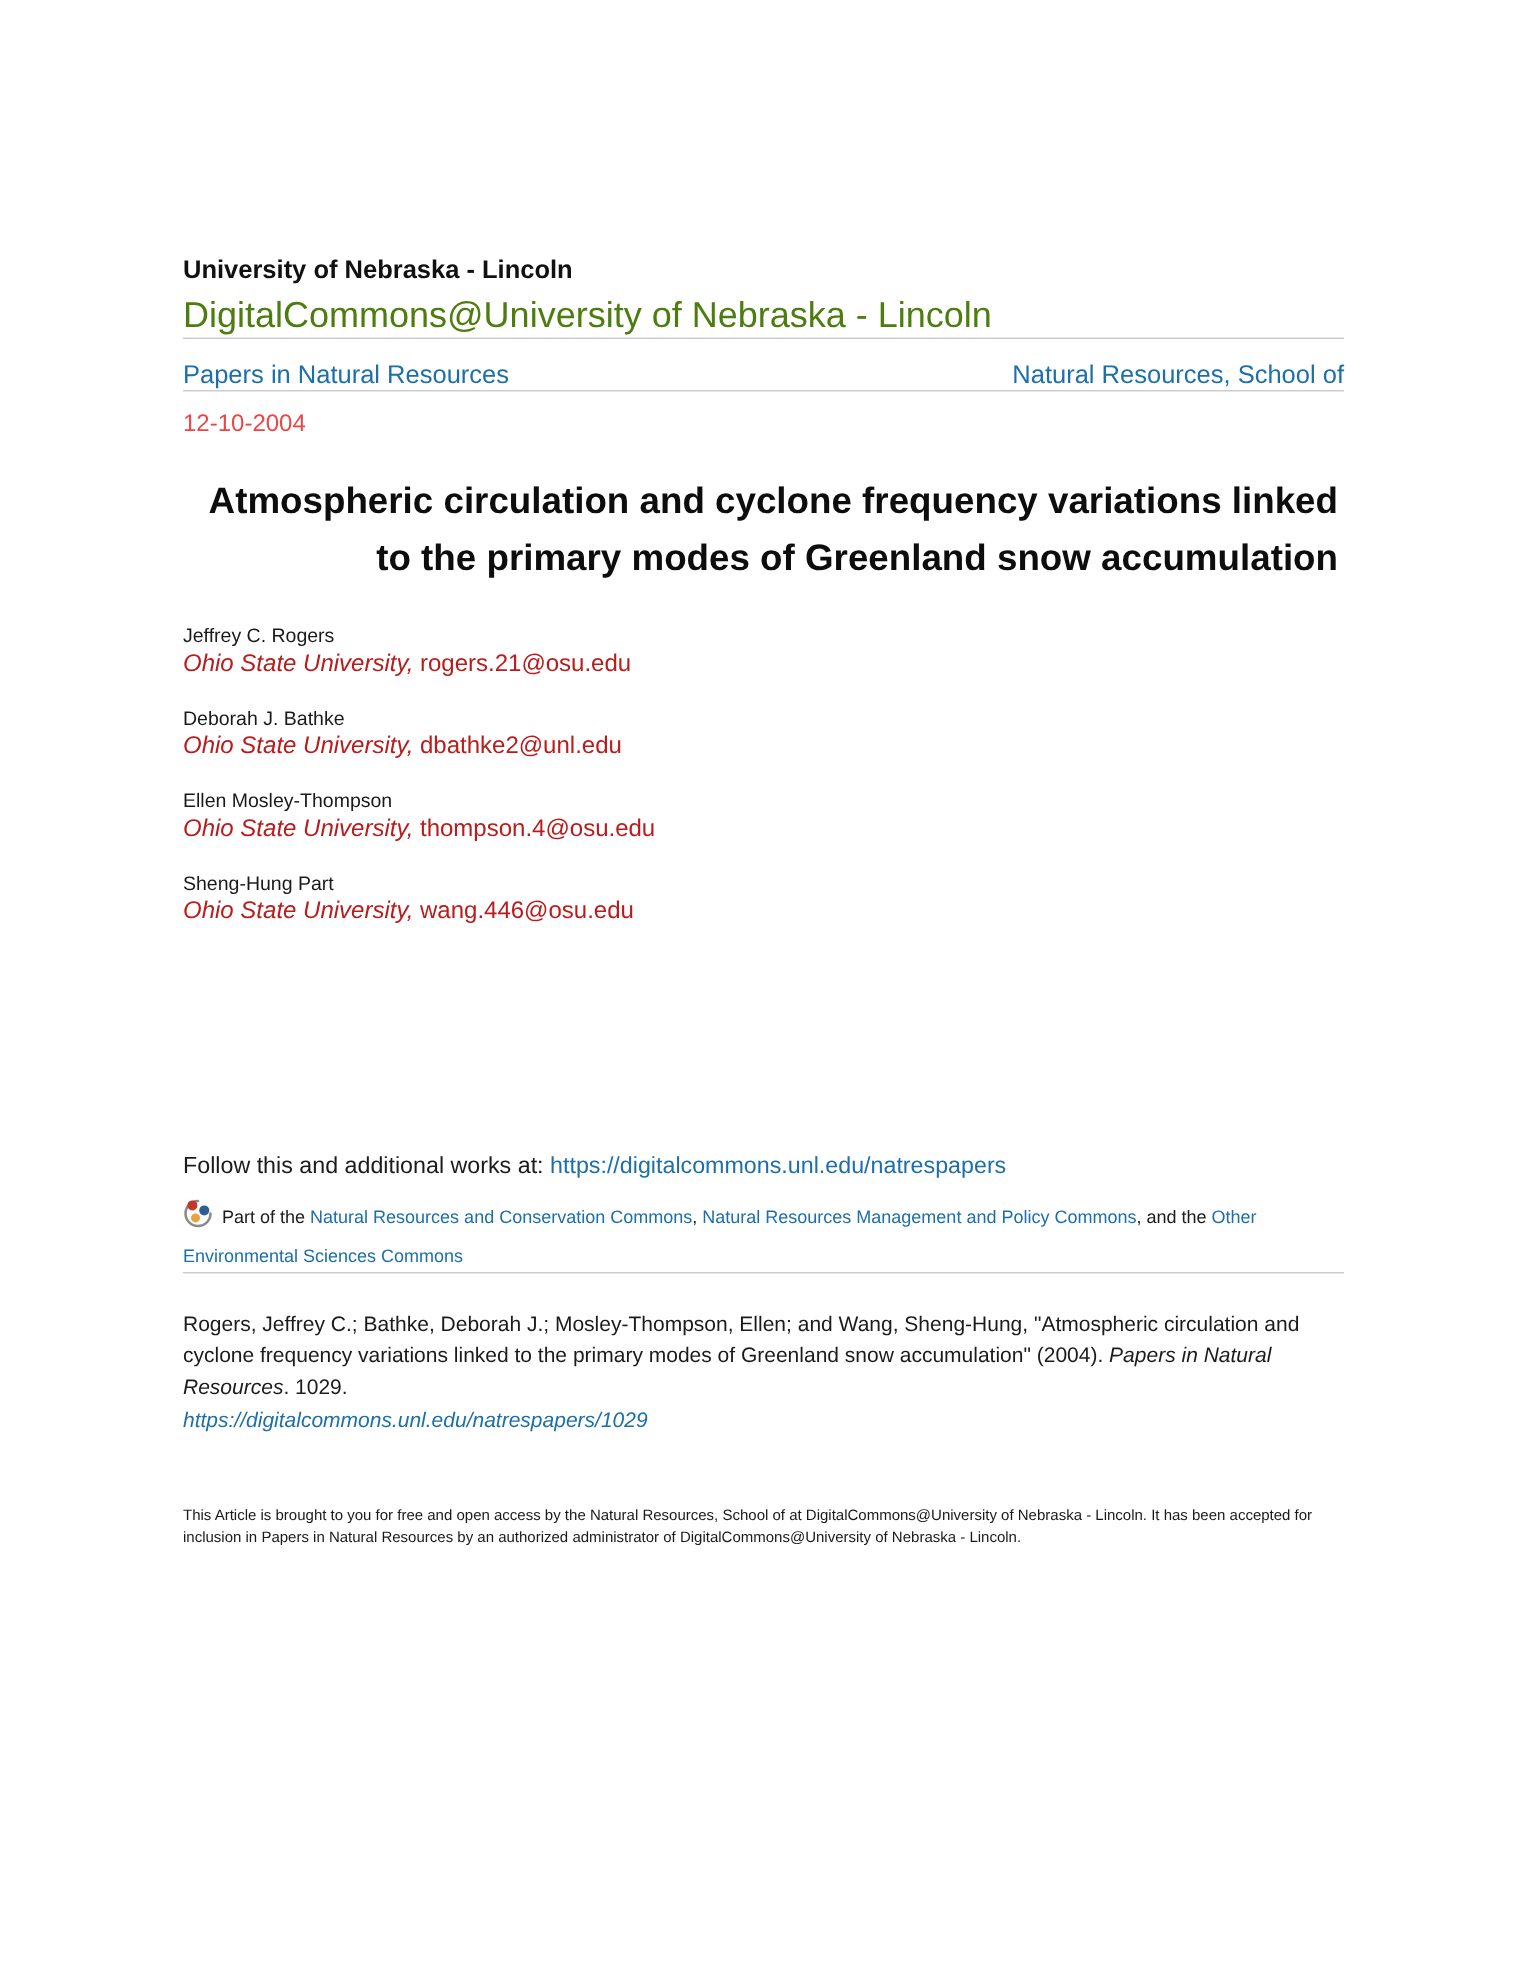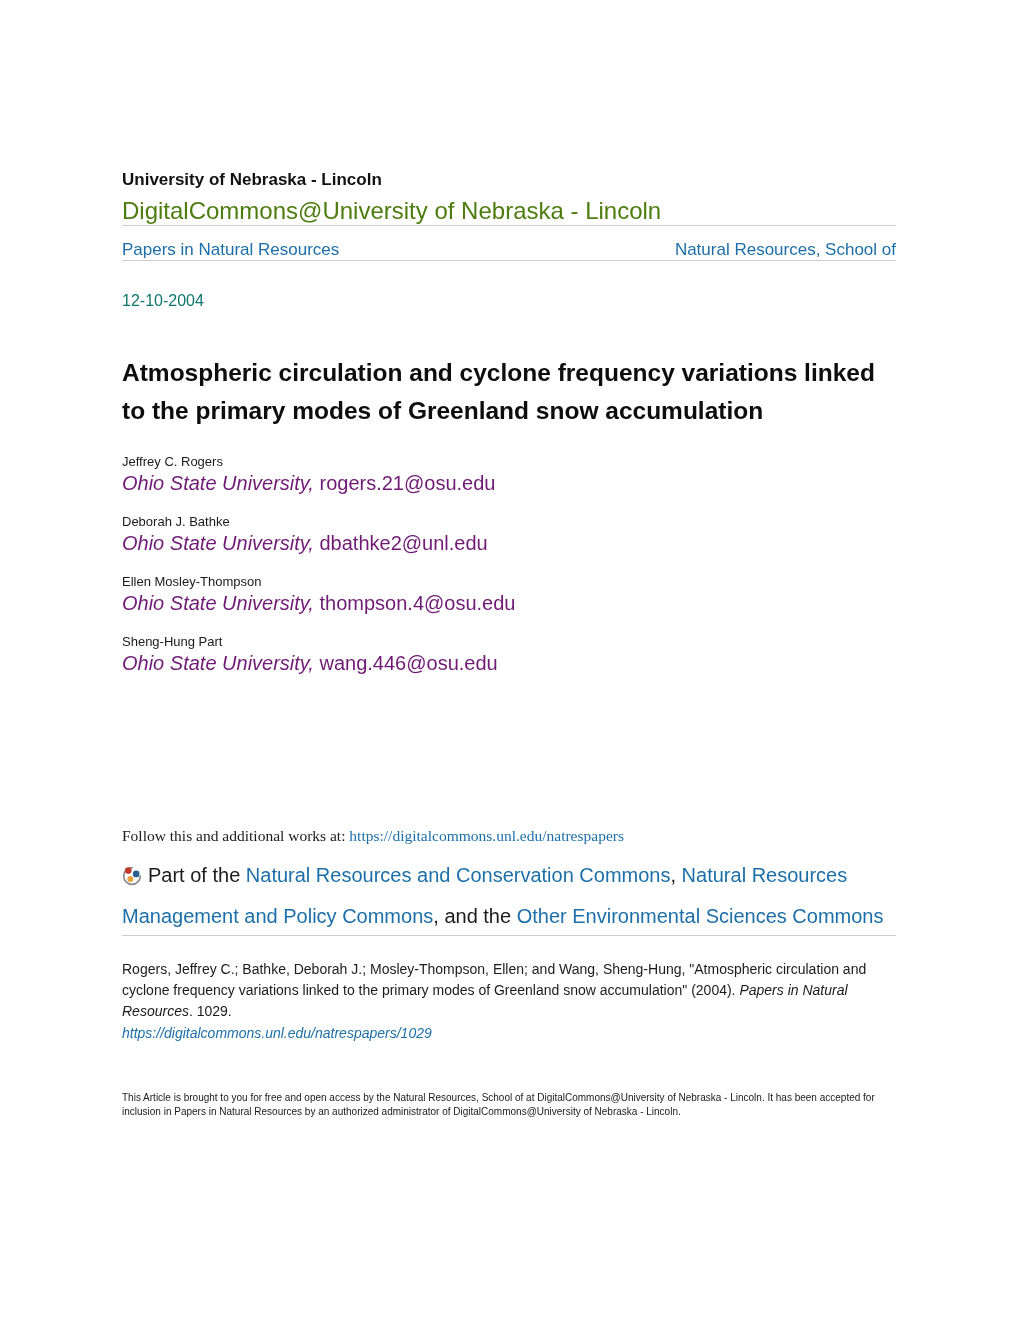--- a/index.html
+++ b/index.html
@@ -46,58 +46,58 @@
   .rule-2 { margin-top: 15px; }
   .rule-3 { margin-top: 26px; }
   .collection-row {
     display: flex;
     justify-content: space-between;
     align-items: baseline;
     margin-top: 14px;
     font-size: 17px;
   }
   .date {
-    margin-top: 31px;
+    margin-top: 13px;
     font-size: 16px;
-    color: #0f766e;
+    color: #ef4444;
   }
   .article-title {
-    margin: 44px 0 0 0;
+    margin: 24px 0 0 0;
     font-size: 24.5px;
     font-weight: 700;
     color: #0d0d0d;
     line-height: 1.55;
     max-width: 770px;
+    text-align: right;
   }
   .authors {
     margin-top: 24px;
   }
   .author {
     margin-bottom: 19px;
   }
   .author-name {
     font-size: 13px;
     color: #1a1a1a;
     margin-bottom: 3px;
   }
   .author-affil {
-    font-size: 20px;
-    color: #701a75;
+    font-size: 16px;
+    color: #b91c1c;
   }
   .author-affil em {
     font-style: italic;
   }
   .follow-line {
     margin-top: 152px;
     font-size: 15.5px;
-    font-family: Liberation Serif, serif;
   }
   .part-of {
     margin-top: 12px;
-    font-size: 20px;
+    font-size: 12px;
     line-height: 1.85;
     max-width: 770px;
   }
   .commons-icon {
     display: inline-block;
     vertical-align: -4px;
     margin-right: 6px;
   }
   .citation {
     margin-top: 23px;

